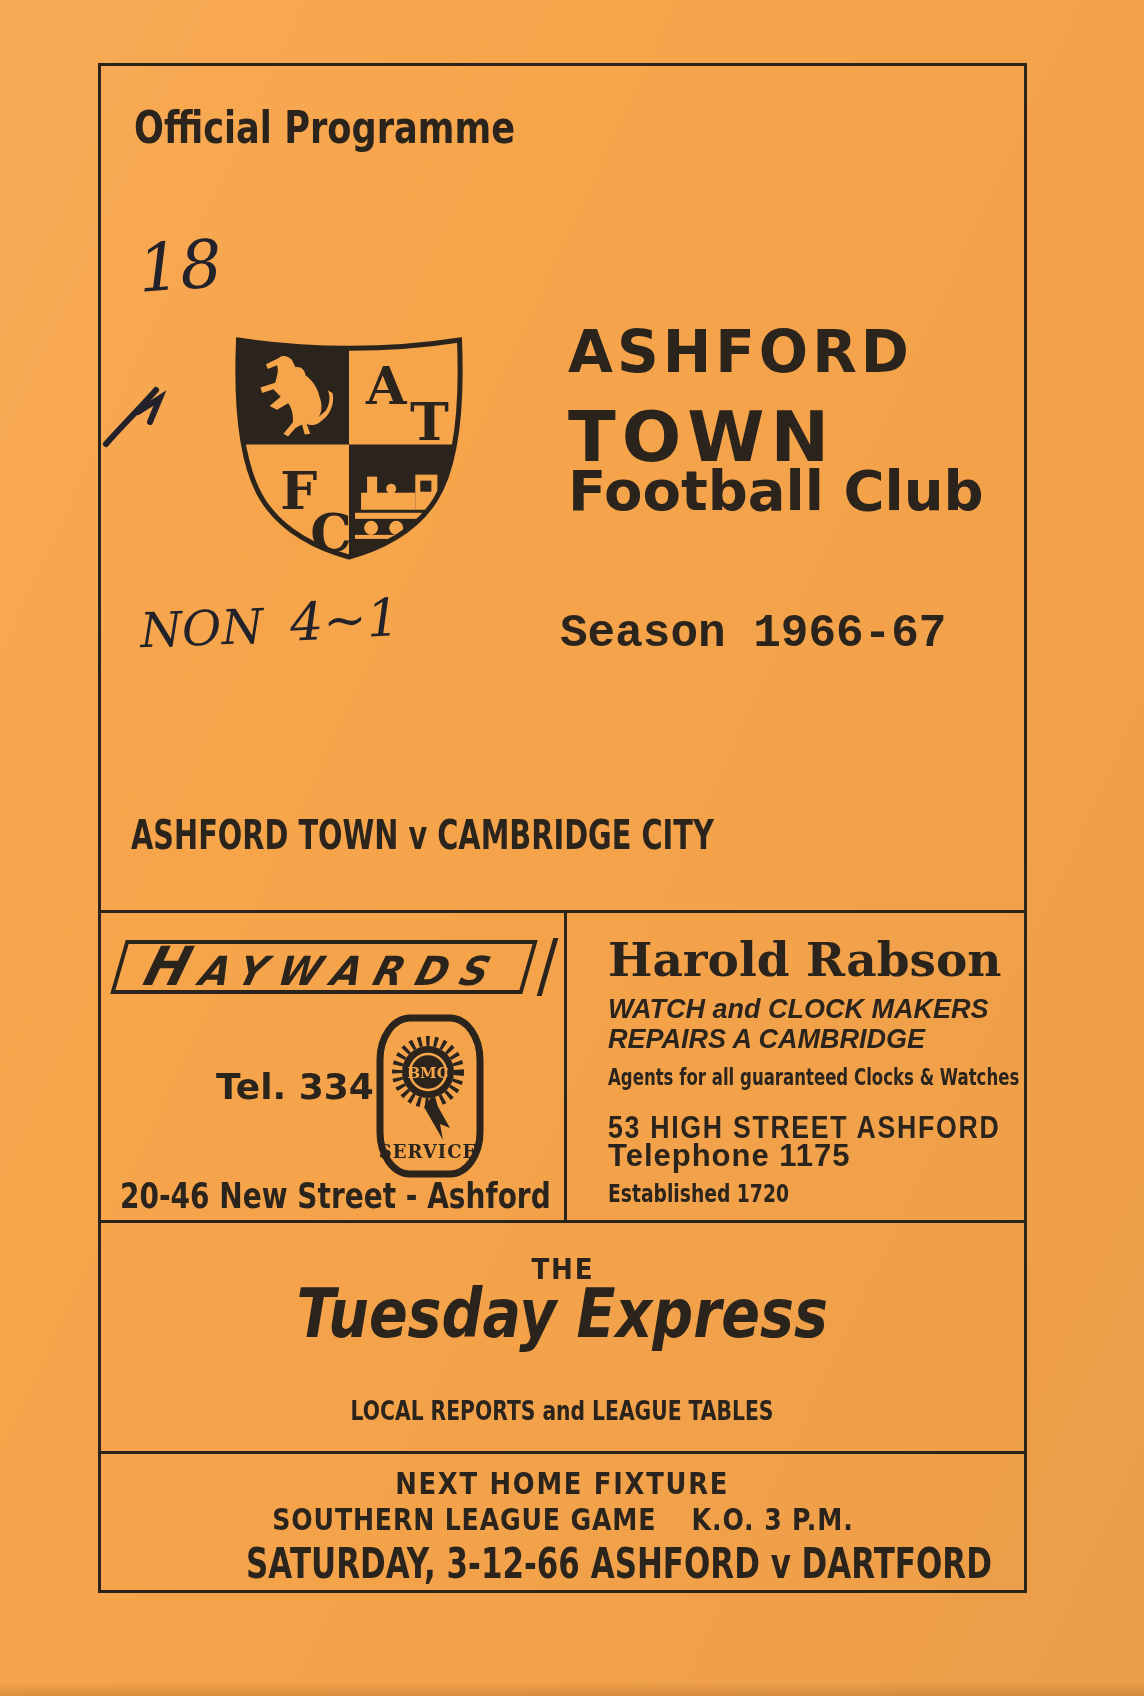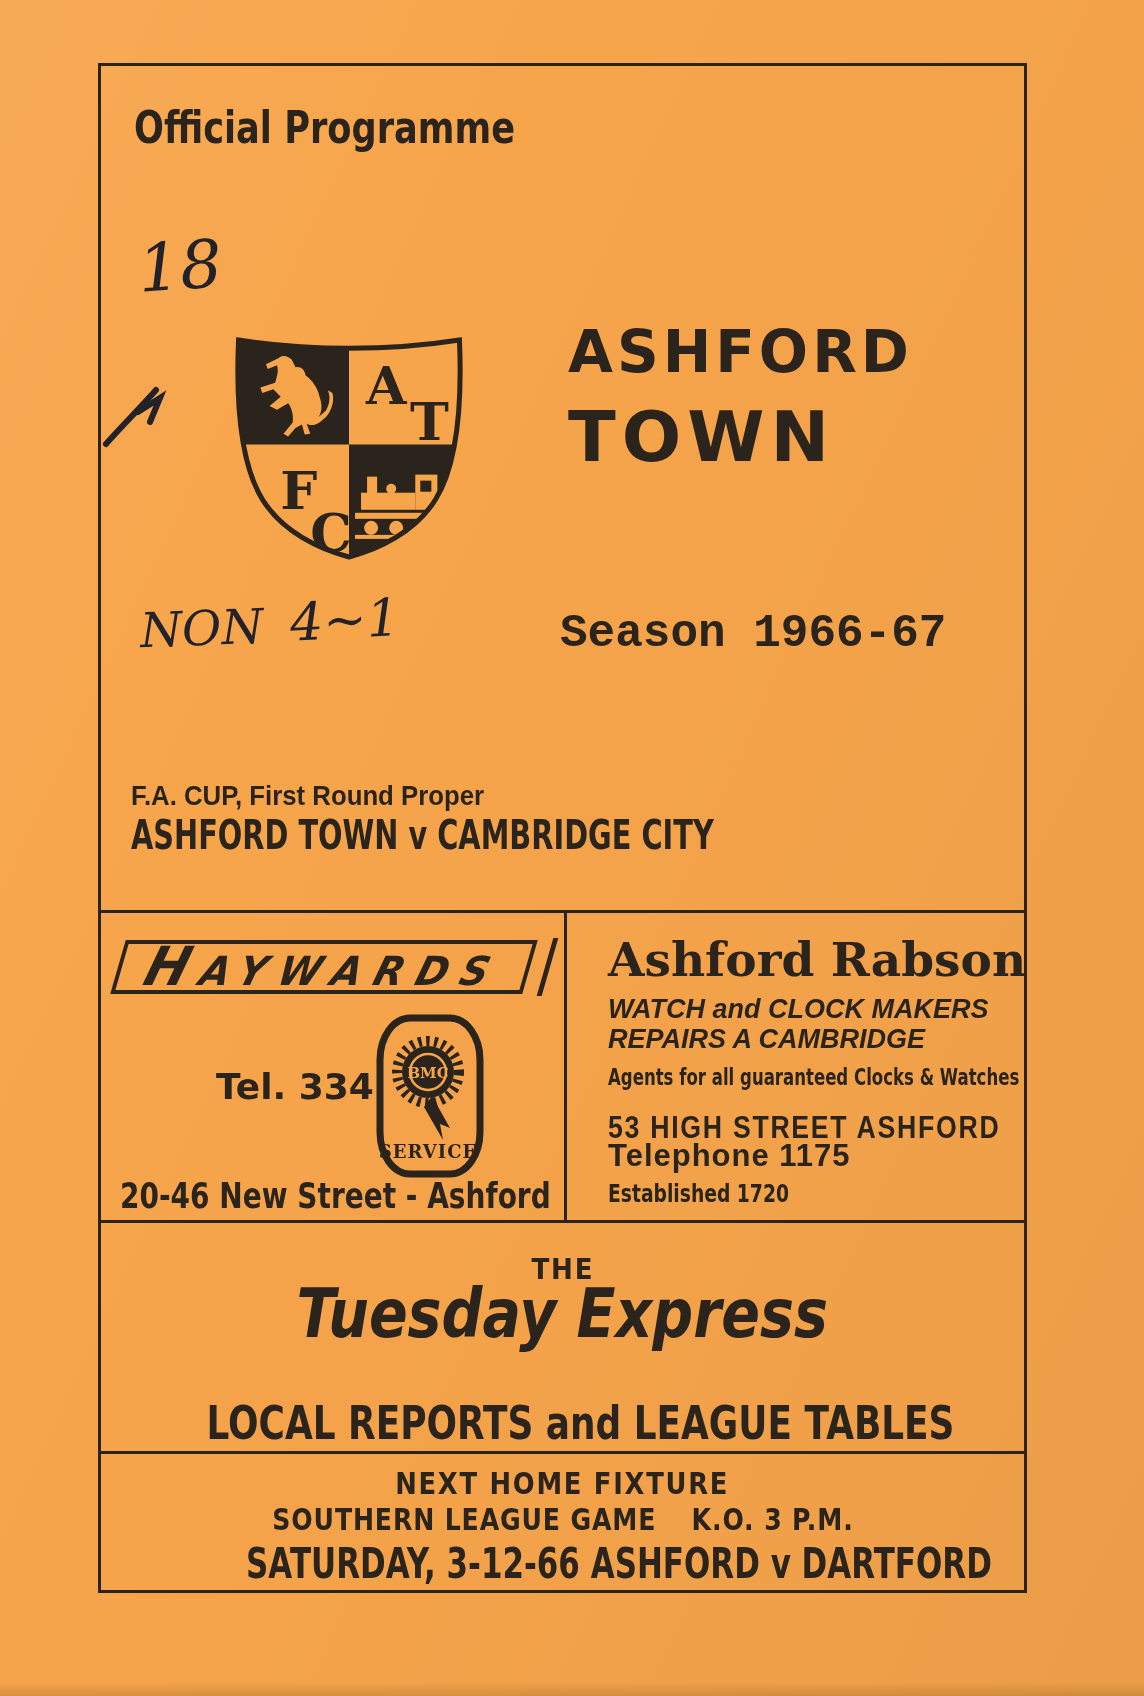--- a/index.html
+++ b/index.html
@@ -112,29 +112,27 @@
       <text x="157" y="78" font-size="52" font-family="DejaVu Serif, serif" fill="var(--ink)" text-anchor="middle">A</text>
       <text x="200" y="114" font-size="52" font-family="DejaVu Serif, serif" fill="var(--ink)" text-anchor="middle">T</text>
       <text x="70" y="182" font-size="52" font-family="DejaVu Serif, serif" fill="var(--ink)" text-anchor="middle">F</text>
       <text x="102" y="224" font-size="52" font-family="DejaVu Serif, serif" fill="var(--ink)" text-anchor="middle">C</text>
     </g>
     <path d="M10,14 C80,25 160,25 230,14 C233,85 226,141 206,173 C186,205 150,222 120,230 C90,222 54,205 34,173 C14,141 7,85 10,14 Z" fill="none" stroke="var(--ink)" stroke-width="5"></path>
   </svg>
 
   <div class="abs heavy" style="left:568px;top:318px;font-size:58px;letter-spacing:4px;">ASHFORD</div>
   <div class="abs heavy" style="left:568px;top:396px;font-size:70px;letter-spacing:6px;">TOWN</div>
+  <div class="abs heavy" style="left:568px;top:458px;font-size:56px;">Football Club</div>
 
   <div class="abs heavy" style="left:560px;top:608px;font-size:46px;font-family:Liberation Mono, monospace;">Season 1966-67</div>
 
   <div class="abs handwriting" style="left:140px;top:600px;font-size:48px;transform:rotate(-2deg);">NON</div>
   <div class="abs handwriting" style="left:290px;top:590px;font-size:52px;transform:rotate(-3deg);">4~1</div>
 
-  <div class="abs med" style="left:131px;top:780px;font-size:28px;">
-    <span class="cx" style="--cx:0.92;">F.A. CUP, First Round Proper</span>
-  </div>
   <div class="abs heavy" style="left:131px;top:812px;font-size:40px;">
     <span class="cx" style="--cx:0.72;">ASHFORD TOWN v CAMBRIDGE CITY</span>
   </div>
 
   <div class="rule-h" style="top:910px;"></div>
   <div class="rule-v" style="left:564px;top:910px;height:313px;"></div>
   <div class="rule-h" style="top:1220px;"></div>
   <div class="rule-h" style="top:1451px;"></div>
 
   <div class="hay-box">
@@ -151,41 +149,41 @@
     <circle cx="54" cy="60" r="18" fill="none" stroke="var(--paper)" stroke-width="2.5"></circle>
     <text x="54" y="66" font-size="15" font-family="DejaVu Serif, serif" fill="var(--paper)" text-anchor="middle">BMC</text>
     <path d="M58,84 L76,116 L66,112 L69,128 L50,95 Z" fill="var(--ink)"></path>
     <text x="54" y="146" font-size="18" font-family="DejaVu Serif, serif" fill="var(--ink)" text-anchor="middle" letter-spacing="1">SERVICE</text>
   </svg>
 
   <div class="abs heavy" style="left:120px;top:1176px;font-size:35px;">
     <span class="cx" style="--cx:0.8;">20-46 New Street - Ashford</span>
   </div>
 
-  <div class="abs slab" style="left:608px;top:932px;font-size:47px;">Ashford Rabson</div>
+  <div class="abs slab" style="left:608px;top:932px;font-size:47px;">Harold Rabson</div>
   <div class="abs med" style="left:608px;top:994px;font-size:27px;font-style:italic;">WATCH and CLOCK MAKERS</div>
   <div class="abs med" style="left:608px;top:1024px;font-size:27px;font-style:italic;">REPAIRS A CAMBRIDGE</div>
   <div class="abs heavy" style="left:608px;top:1064px;font-size:23px;">
     <span class="cx" style="--cx:0.72;">Agents for all guaranteed Clocks &amp; Watches</span>
   </div>
   <div class="abs med" style="left:608px;top:1098px;font-size:31px;letter-spacing:2px;margin-top:12px;">
     <span class="cx" style="--cx:0.86;">53 HIGH STREET ASHFORD</span>
   </div>
   <div class="abs med" style="left:608px;top:1138px;font-size:31px;letter-spacing:1px;">Telephone 1175</div>
   <div class="abs heavy" style="left:608px;top:1180px;font-size:24px;">
     <span class="cx" style="--cx:0.78;">Established 1720</span>
   </div>
 
   <div class="abs heavy center-line" style="top:1252px;font-size:29px;letter-spacing:2px;">
     <span class="cx cx-c" style="--cx:0.9;">THE</span>
   </div>
   <div class="abs heavy center-line" style="top:1274px;font-size:68px;font-style:italic;">
     <span class="cx cx-c" style="--cx:0.84;">Tuesday Express</span>
   </div>
-  <div class="abs heavy center-line" style="top:1396px;font-size:46px;">
+  <div class="abs heavy center-line" style="top:1396px;font-size:26px;">
     <span class="cx cx-c" style="--cx:0.78;">LOCAL REPORTS and LEAGUE TABLES</span>
   </div>
 
   <div class="abs heavy center-line" style="top:1466px;font-size:30px;letter-spacing:2px;">
     <span class="cx cx-c" style="--cx:0.86;">NEXT HOME FIXTURE</span>
   </div>
   <div class="abs heavy center-line" style="top:1502px;font-size:30px;letter-spacing:1px;">
     <span class="cx cx-c" style="--cx:0.84;"><span>SOUTHERN LEAGUE GAME</span><span style="display:inline-block;width:42px;"></span><span>K.O. 3 P.M.</span></span>
   </div>
   <div class="abs heavy center-line" style="top:1538px;font-size:43px;">

